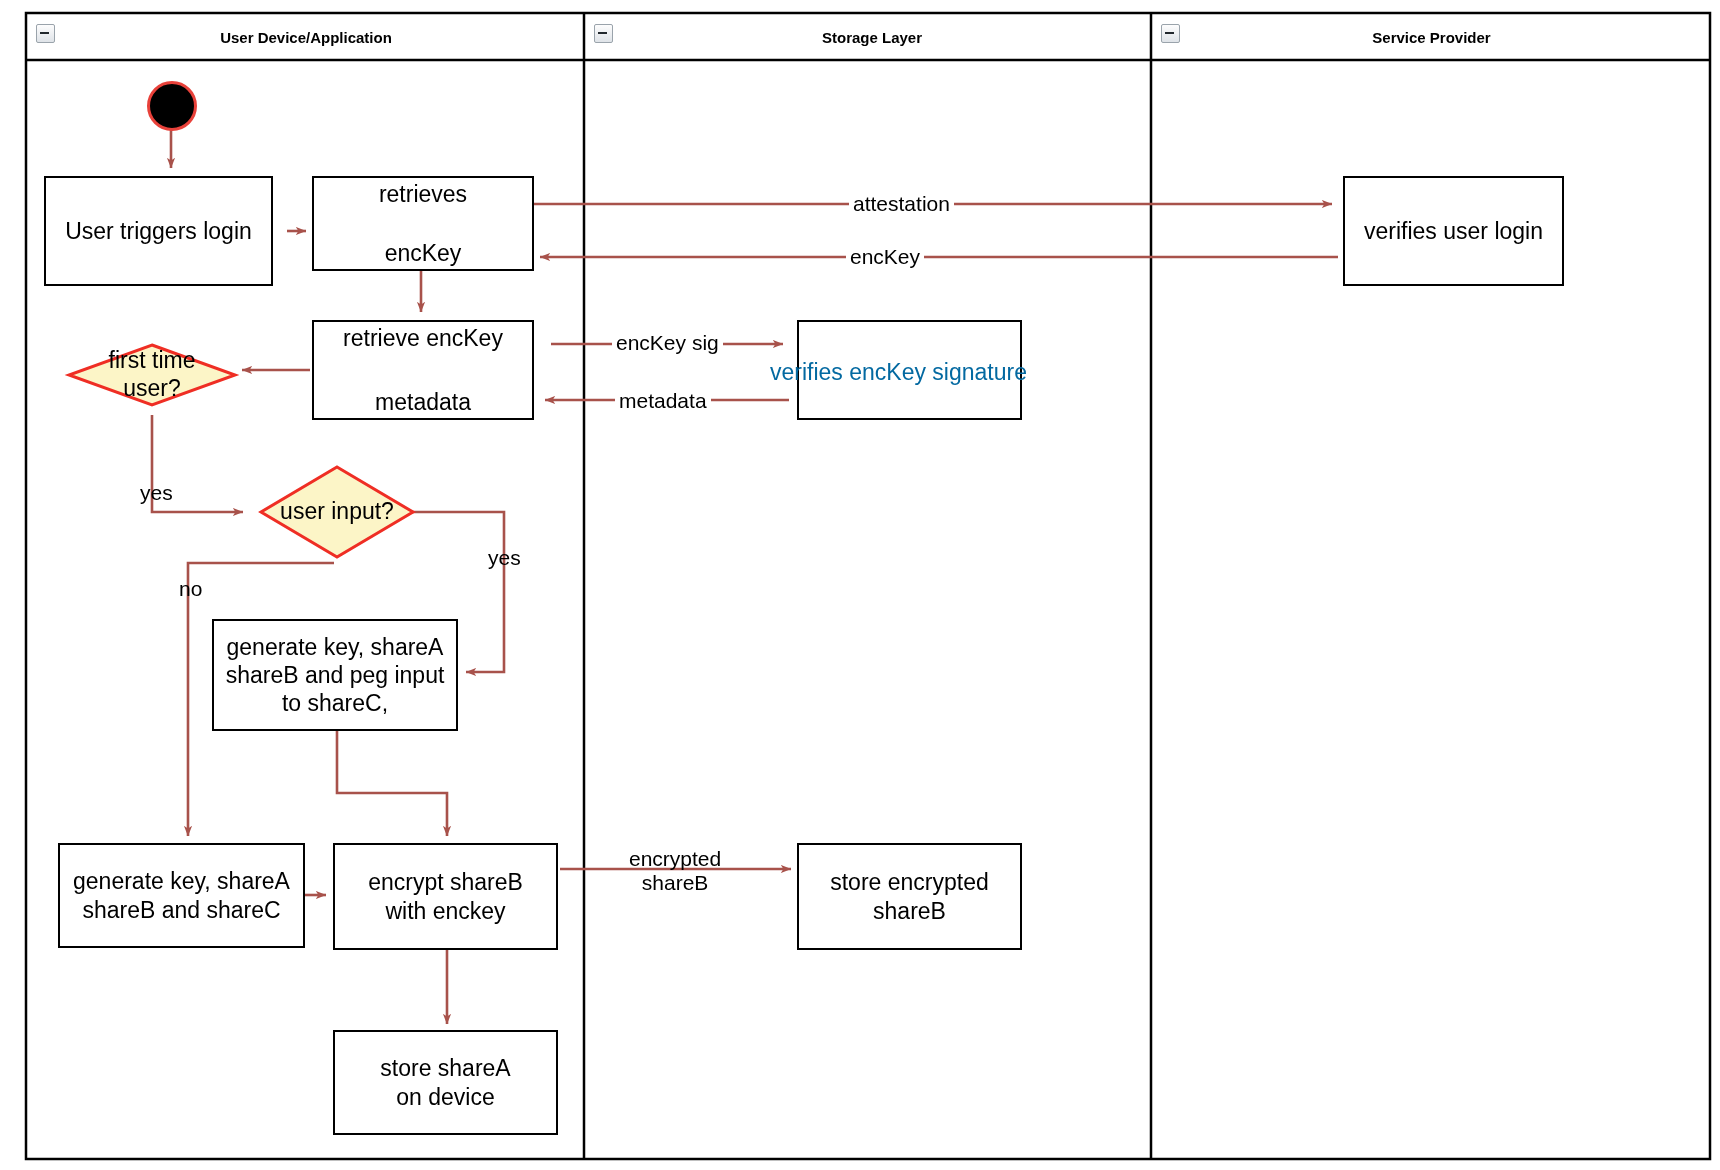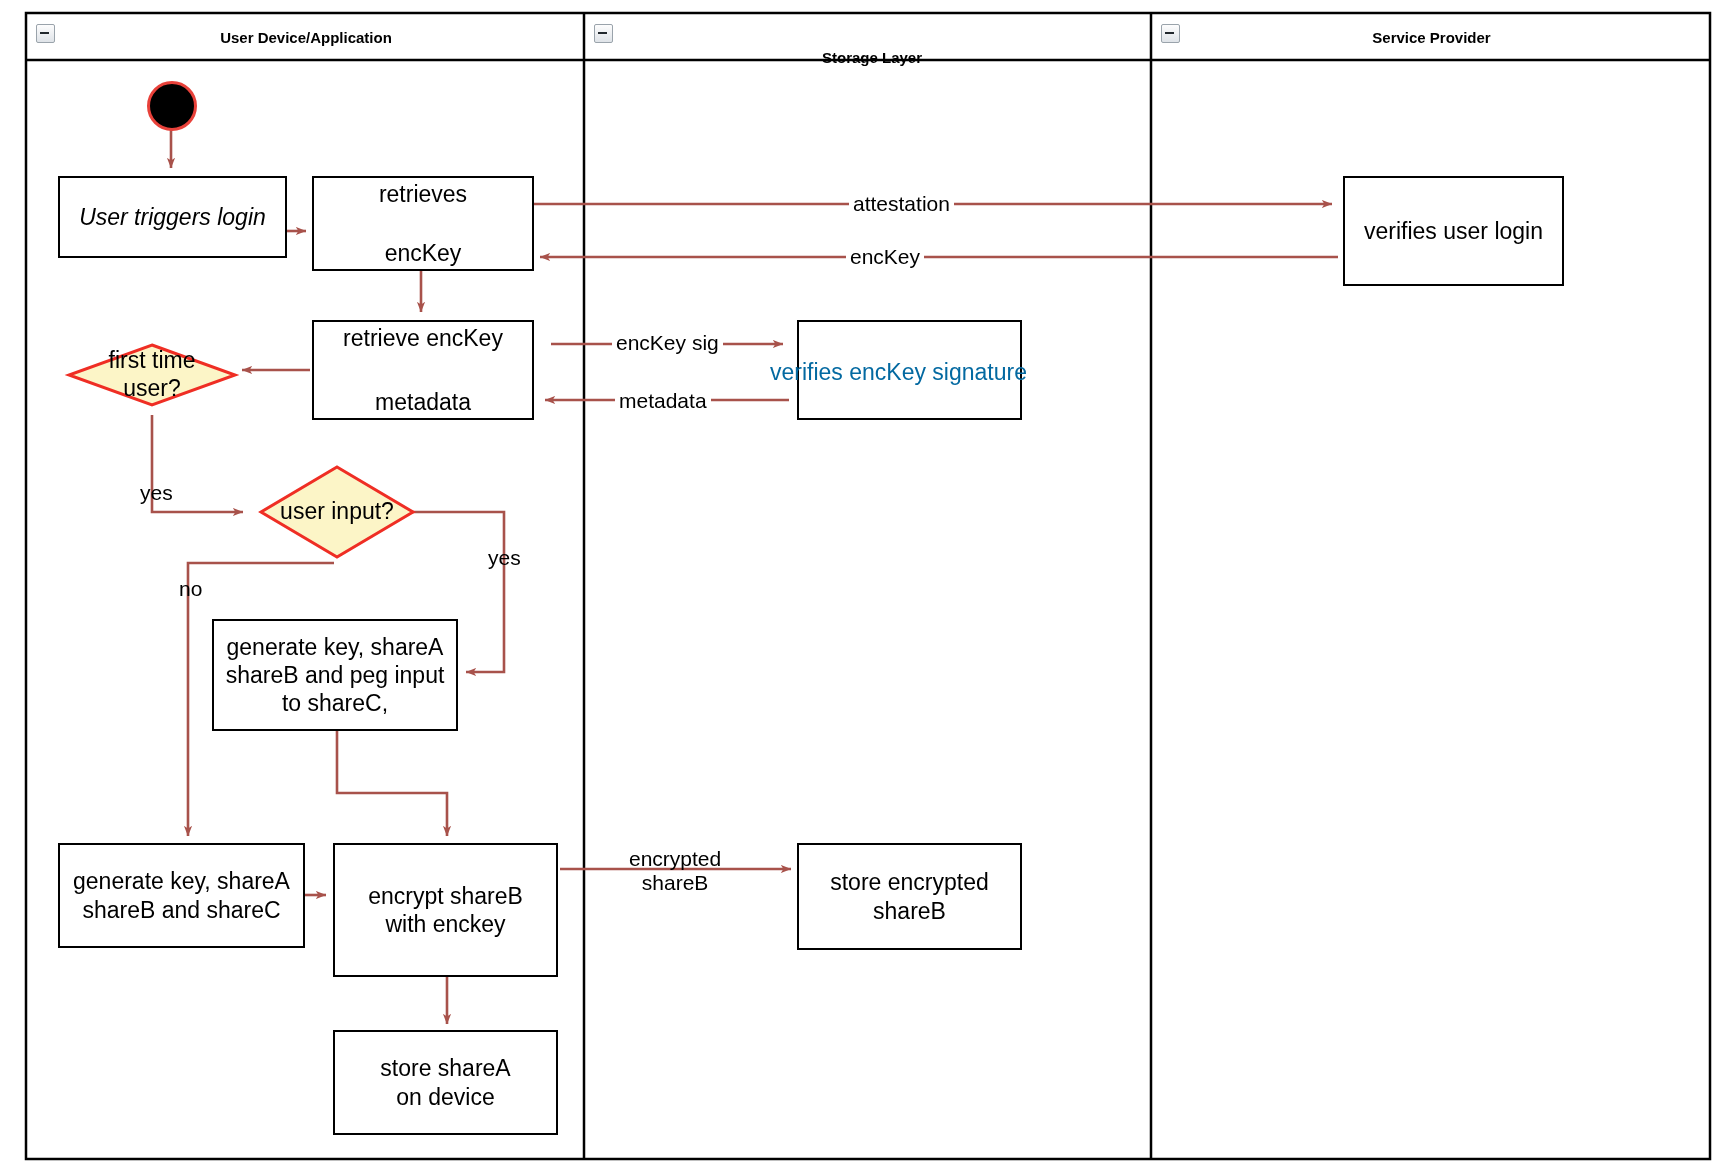--- a/index.html
+++ b/index.html
@@ -196,29 +196,29 @@
       <polygon points="152,345 235,375 152,405 69,375" fill="#fcf5c7" stroke="#ef2e24" stroke-width="3"></polygon>
     </g>
     <g>
       <polygon points="337,467 413,512 337,557 261,512" fill="#fcf5c7" stroke="#ef2e24" stroke-width="3"></polygon>
     </g>
   </svg>
 
   <div class="lane-title" style="left:28px; top:14px; width:556px; height:46px;">User Device/Application</div>
   <div class="collapse-box" style="left:36px; top:24px;"></div>
 
-  <div class="lane-title" style="left:586px; top:14px; width:572px; height:46px;margin-top:20px;">Storage Layer</div>
+  <div class="lane-title" style="left:586px; top:14px; width:572px; height:46px;">Storage Layer</div>
   <div class="collapse-box" style="left:594px; top:24px;"></div>
 
   <div class="lane-title" style="left:1153px; top:14px; width:557px; height:46px;">Service Provider</div>
   <div class="collapse-box" style="left:1161px; top:24px;"></div>
 
   <div class="start-node" style="left:147px; top:81px; width:50px; height:50px;"></div>
 
-  <div class="node activity" style="left:58px; top:176px; width:229px; height:82px;font-style:italic;">
+  <div class="node activity" style="left:44px; top:176px; width:229px; height:110px;">
     <span>User triggers login</span>
   </div>
 
   <div class="node activity" style="left:312px; top:176px; width:222px; height:95px; flex-direction:column;gap:31px;">
     <span>retrieves</span>
     <span>encKey</span>
   </div>
 
   <div class="node activity" style="left:1343px; top:176px; width:221px; height:110px;">
     <span>verifies user login</span>
@@ -236,21 +236,21 @@
     <span>generate key, shareA</span>
     <span>shareB and peg input</span>
     <span>to shareC,</span>
   </div>
 
   <div class="node activity" style="left:58px; top:843px; width:247px; height:105px; flex-direction:column;">
     <span>generate key, shareA</span>
     <span>shareB and shareC</span>
   </div>
 
-  <div class="node activity" style="left:333px; top:843px; width:225px; height:134px; flex-direction:column;">
+  <div class="node activity" style="left:333px; top:843px; width:225px; height:107px; flex-direction:column;">
     <span>encrypt shareB</span>
     <span>with enckey</span>
   </div>
 
   <div class="node activity" style="left:797px; top:843px; width:225px; height:107px; flex-direction:column;">
     <span>store encrypted</span>
     <span>shareB</span>
   </div>
 
   <div class="node activity" style="left:333px; top:1030px; width:225px; height:105px; flex-direction:column;">

